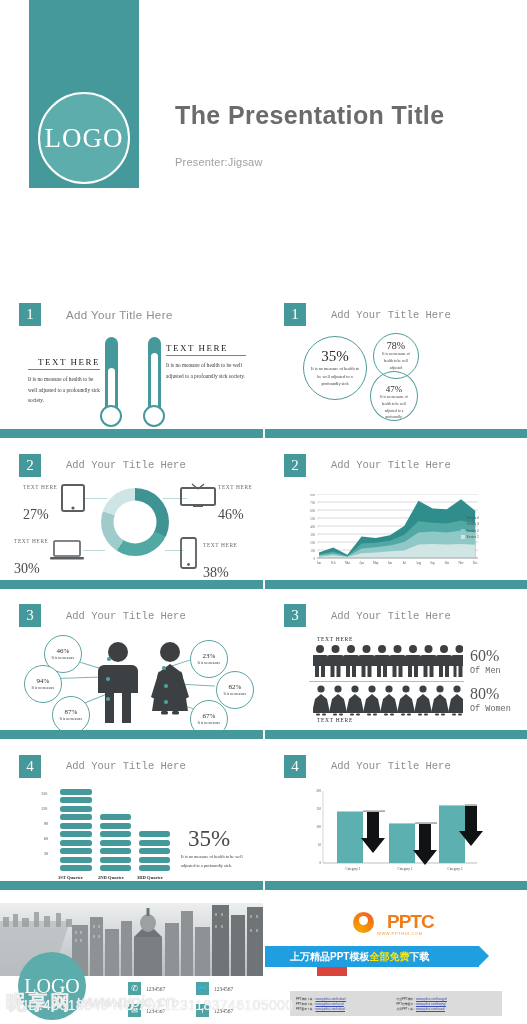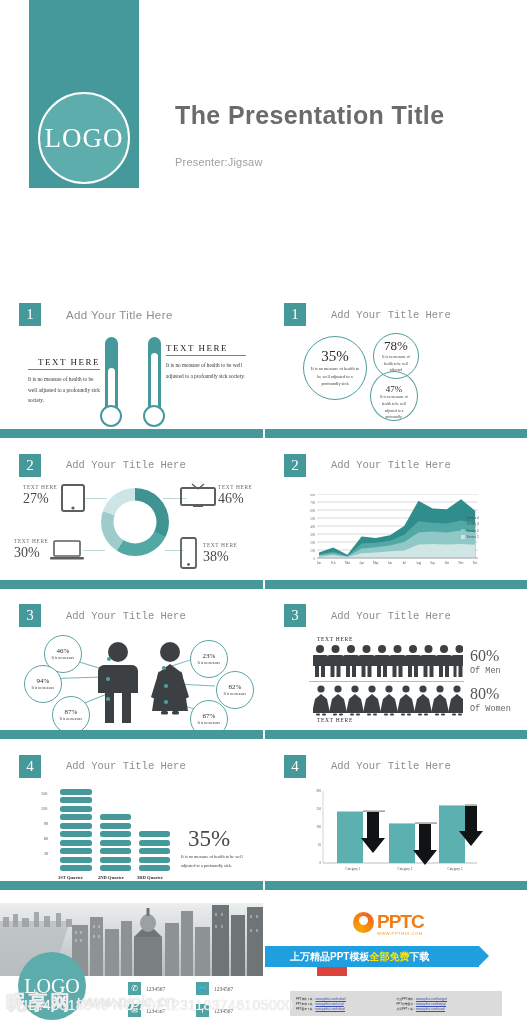--- a/index.html
+++ b/index.html
@@ -90,21 +90,21 @@
   .circ .bd { font-family: "Liberation Serif", serif; font-size: 4.3px; color: #3c3c3c; line-height: 1.85; padding: 0 7px; }
 
   
   .donut { position: absolute; left: 101px; top: 42px; width: 68px; height: 68px; border-radius: 50%; }
   .donut-hole {
     position: absolute; left: 50%; top: 50%; transform: translate(-50%,-50%);
     width: 43px; height: 43px; border-radius: 50%; background: #fff;
   }
   .dev-lbl { position: absolute; font-family: "Liberation Serif", serif; }
   .dev-lbl .cap { font-size: 5.4px; color: #6a6a6a; letter-spacing: .6px; }
-  .dev-lbl .val { font-size: 14px; color: #4a4a4a; margin-top: 1px; }
+  .dev-lbl .val { font-size: 14px; color: #4a4a4a; margin-top: 17px; }
   .dev-icon { position: absolute; }
   .conn { position: absolute; background: #bcd9d8; }
 
   
   .area-wrap { position: absolute; left: 38px; top: 48px; width: 180px; height: 74px; }
   .legend { position: absolute; right: 4px; top: 22px; }
   .legend-row { display: flex; align-items: center; margin-bottom: 2.5px; }
   .legend-sw { width: 4px; height: 4px; margin-right: 2px; }
   .legend-tx { font-size: 3.4px; color: #555; font-family: "Liberation Sans", sans-serif; }
 
@@ -164,21 +164,21 @@
   .ppt-logo-wrap { position: absolute; left: 88px; top: 13px; display: flex; align-items: center; }
   .ppt-mark {
     width: 21px; height: 21px; border-radius: 50%;
     background: conic-gradient(from 200deg,#f7a400,#f26522 55%,#f7a400 100%);
     position: relative;
   }
   .ppt-mark::after {
     content: ""; position: absolute; left: 6px; top: 4px; width: 9px; height: 9px;
     border-radius: 50%; background: #fff;
   }
-  .ppt-word { font-size: 19px; font-weight: bold; color: #f07c1a; margin-left: 3px; letter-spacing: -1px; }
+  .ppt-word { font-size: 19px; font-weight: bold; color: #f07c1a; margin-left: 13px; letter-spacing: -1px; }
   .ppt-sub { position: absolute; left: 112px; top: 33px; font-size: 4px; color: #f29b2e; letter-spacing: .6px; }
 
   .band-blue {
     position: absolute; left: 0; top: 48px; width: 214px; height: 21px;
     background: #1f9fe0; display: flex; align-items: center;
   }
   .band-blue::after {
     content: ""; position: absolute; right: -10px; top: 0;
     border-top: 10.5px solid transparent; border-bottom: 10.5px solid transparent;
     border-left: 10px solid #1f9fe0;
@@ -258,21 +258,21 @@
           <div class="hd-num">1</div>
           <div class="hd-title mono">Add Your Title Here</div>
         </div>
 
         <div class="circ" style="left:38px;top:41px;width:64px;height:64px;">
           <div class="pc" style="font-size:15px;">35%</div>
           <div class="bd">It is no measure of health to be well adjusted to a profoundly sick</div>
         </div>
 
         <div class="circ" style="left:108px;top:38px;width:46px;height:46px;">
-          <div class="pc" style="font-size:13px;">78%</div>
+          <div class="pc" style="font-size:10px;">78%</div>
           <div class="bd" style="font-size:3.7px;padding:0 5px;">It is no measure of health to be well adjusted</div>
         </div>
 
         <div class="circ" style="left:105px;top:76px;width:48px;height:50px;">
           <div class="pc" style="font-size:9px;margin-top:13px;">47%</div>
           <div class="bd" style="font-size:3.7px;padding:0 5px;">It is no measure of health to be well adjusted to a profoundly.</div>
         </div>
 
 
         <div class="slide-bar"></div>

